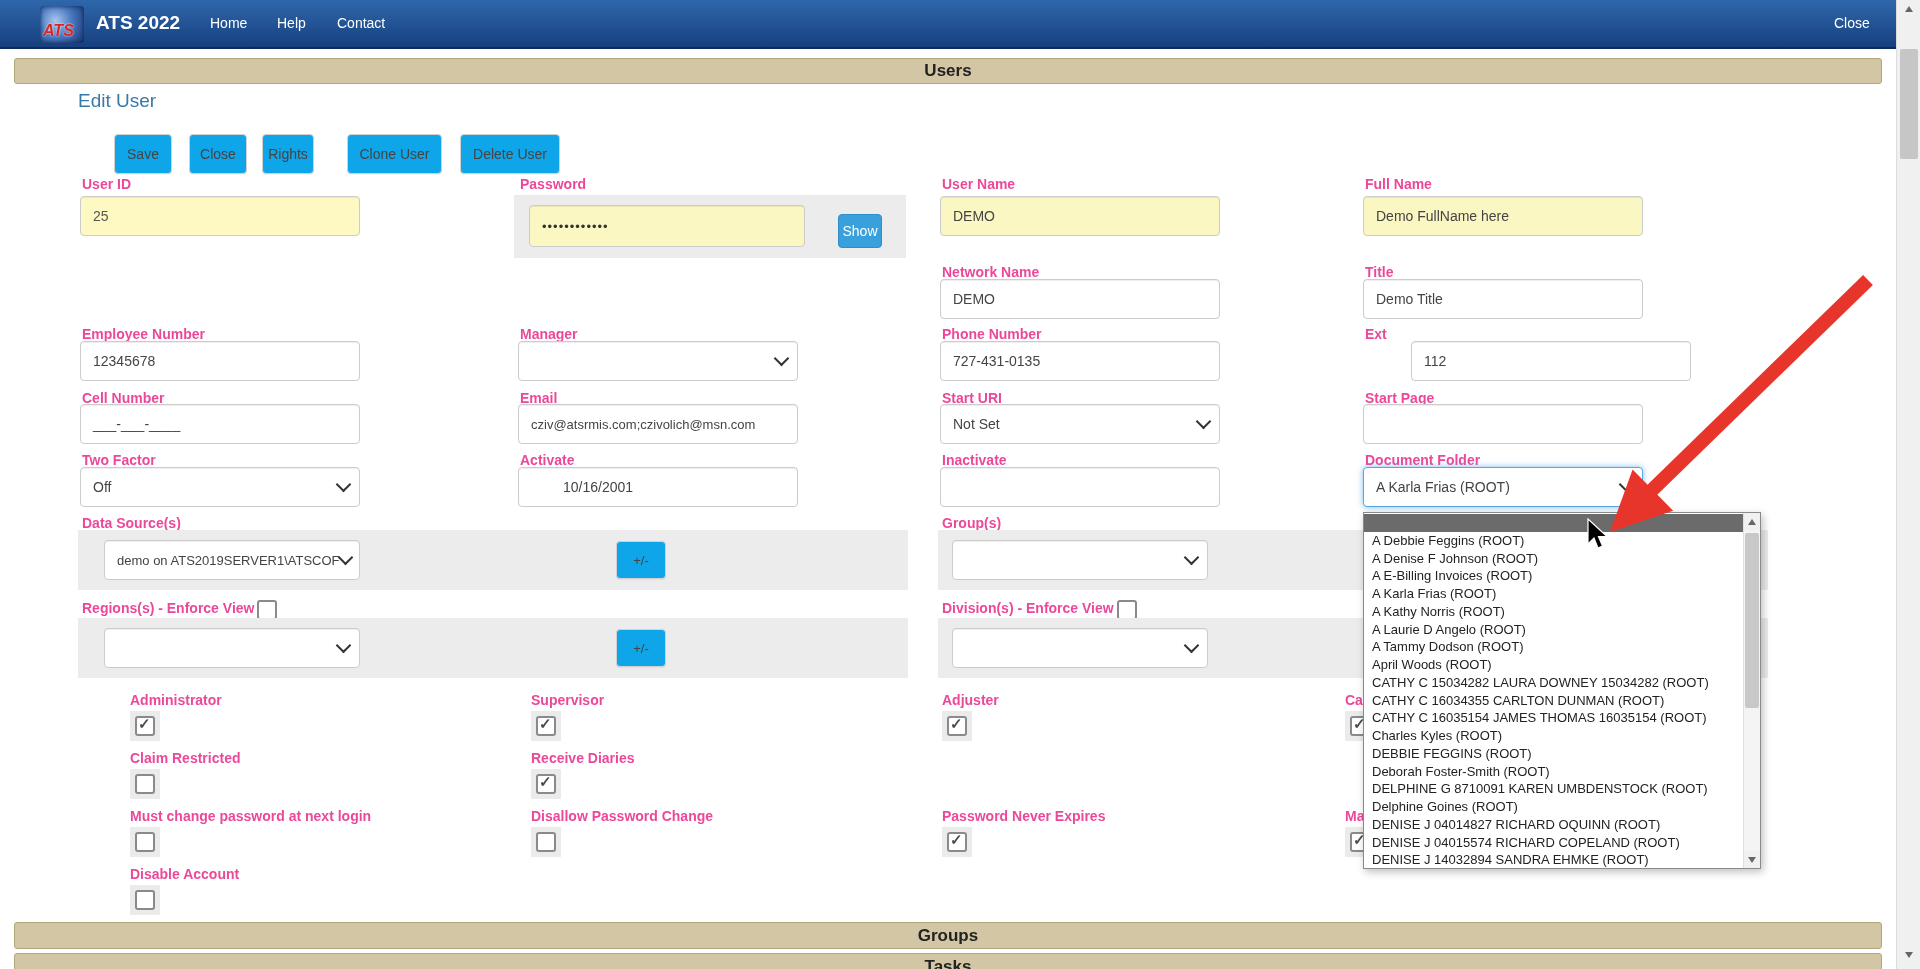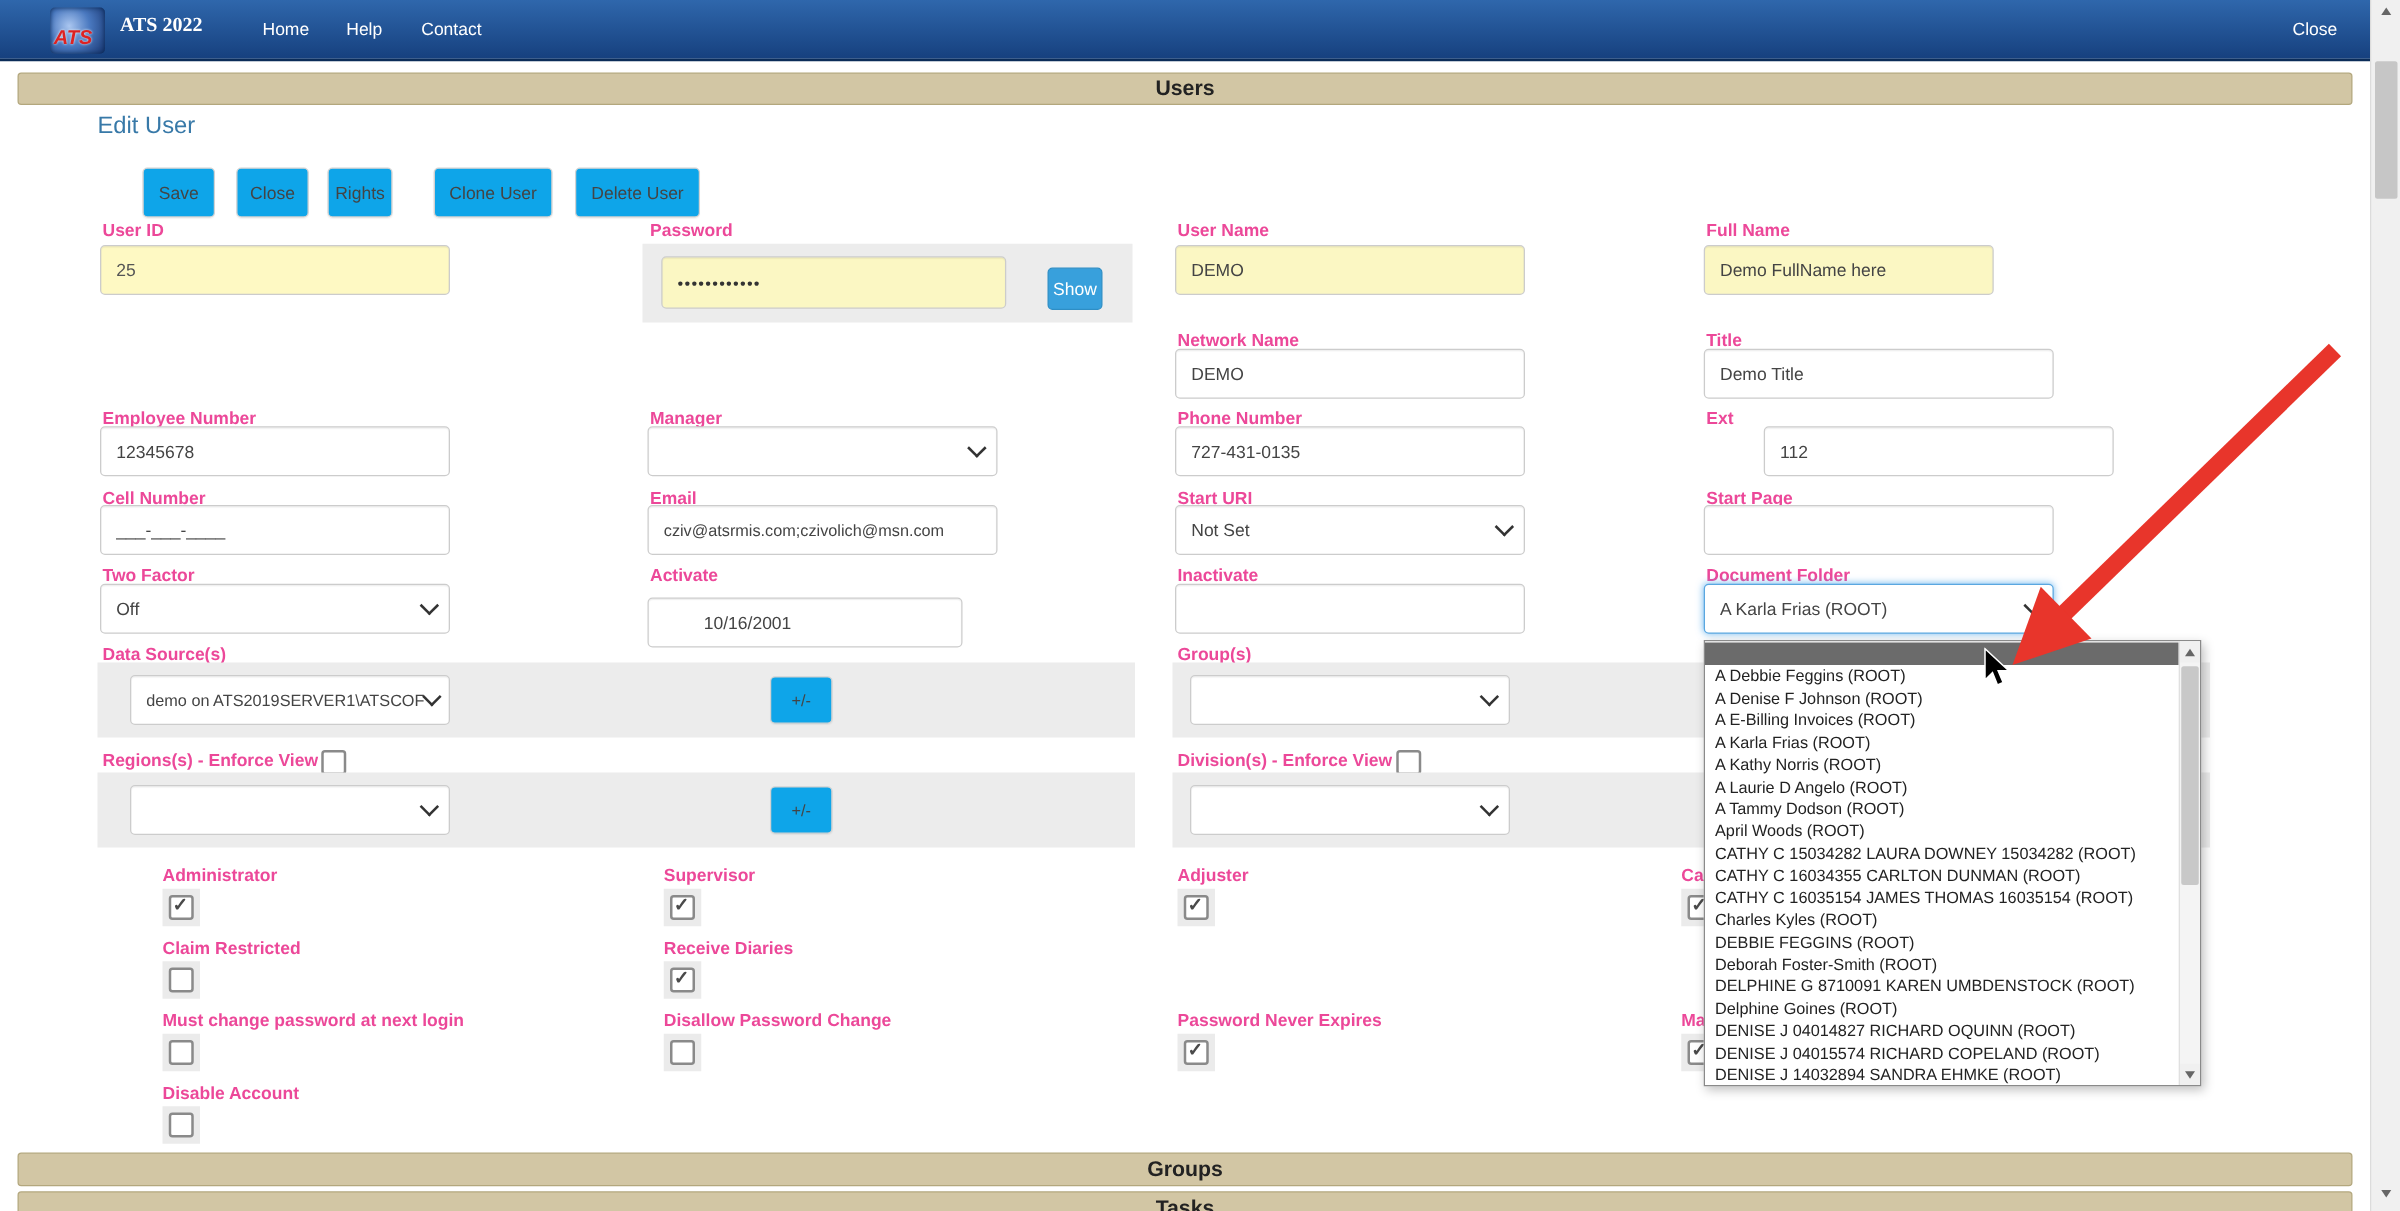--- a/index.html
+++ b/index.html
@@ -1,21 +1,21 @@
 <!DOCTYPE html>
 <html><head>
 <meta charset="utf-8">
 <style>
   html,body{margin:0;padding:0;background:#fff;}
   body{font-family:"Liberation Sans",sans-serif;}
   #screen{position:relative;width:1920px;height:969px;background:#fff;overflow:hidden;}
   .abs{position:absolute;box-sizing:border-box;}
   
   .navbar{left:0;top:0;width:1920px;height:49px;background:linear-gradient(#2f67ac,#16407e);border-bottom:2px solid #0b2c58;}
-  .brand{color:#fff;font-size:16px;font-weight:bold;font-family:Liberation Serif, serif;}
+  .brand{color:#fff;font-size:19px;font-weight:bold;}
   .navlink{color:#fff;font-size:14px;cursor:pointer;}
   .logo{width:44px;height:37px;border-radius:4px;background:radial-gradient(circle at 35% 40%,#aac6f0 0%,#4a79c0 45%,#16336e 100%);box-shadow:inset 0 0 4px #0a2a55;}
   .logo span{position:absolute;left:3px;bottom:3px;color:#d22;font-size:16px;font-weight:bold;font-style:italic;text-shadow:0 0 2px #fff;}
   
   .tanbar{background:#d2c6a4;border:1px solid #b3a77d;border-radius:3px;display:flex;align-items:center;justify-content:center;font-weight:bold;font-size:17px;color:#222;}
   
   .pagetitle{font-size:19px;color:#3879a8;}
   .flabel{font-size:14px;font-weight:bold;color:#ec4899;white-space:nowrap;}
   
   .btn{background:#0ea5e9;border:1px solid #d2d2d2;border-radius:4px;font-size:14px;color:#444;display:flex;align-items:center;justify-content:center;box-shadow:0 1px 1px rgba(0,0,0,.05);cursor:pointer;}
@@ -78,21 +78,21 @@
 
   <div class="abs flabel" style="left:520px;top:176px;">Password</div>
   <div class="abs panel" style="left:514px;top:195px;width:392px;height:63px;"></div>
   <div class="abs input yellow dots" style="left:529px;top:205px;width:276px;height:42px;">••••••••••••</div>
   <div class="abs btn-show" style="left:838px;top:214px;width:44px;height:34px;">Show</div>
 
   <div class="abs flabel" style="left:942px;top:176px;">User Name</div>
   <div class="abs input yellow" style="left:940px;top:196px;width:280px;">DEMO</div>
 
   <div class="abs flabel" style="left:1365px;top:176px;">Full Name</div>
-  <div class="abs input yellow" style="left:1363px;top:196px;width:232px;">Demo FullName here</div>
+  <div class="abs input yellow" style="left:1363px;top:196px;width:280px;">Demo FullName here</div>
 
   <div class="abs flabel" style="left:942px;top:264px;">Network Name</div>
   <div class="abs input" style="left:940px;top:279px;width:280px;">DEMO</div>
 
   <div class="abs flabel" style="left:1365px;top:264px;">Title</div>
   <div class="abs input" style="left:1363px;top:279px;width:280px;">Demo Title</div>
 
   <div class="abs flabel" style="left:82px;top:326px;">Employee Number</div>
   <div class="abs input" style="left:80px;top:341px;width:280px;">12345678</div>
 
@@ -123,21 +123,21 @@
   <div class="abs flabel" style="left:1365px;top:390px;">Start Page</div>
   <div class="abs input" style="left:1363px;top:404px;width:280px;"></div>
 
   <div class="abs flabel" style="left:82px;top:452px;">Two Factor</div>
   <div class="abs input select" style="left:80px;top:467px;width:280px;">
       <span>Off</span>
       <span class="chev"></span>
     </div>
 
   <div class="abs flabel" style="left:520px;top:452px;">Activate</div>
-  <div class="abs input" style="left:518px;top:478px;width:252px;padding-left:44px;">10/16/2001</div>
+  <div class="abs input" style="left:518px;top:467px;width:280px;padding-left:44px;">10/16/2001</div>
 
   <div class="abs flabel" style="left:942px;top:452px;">Inactivate</div>
   <div class="abs input" style="left:940px;top:467px;width:280px;"></div>
 
   <div class="abs flabel" style="left:1365px;top:452px;">Document Folder</div>
   <div class="abs input select focused" style="left:1363px;top:467px;width:280px;">
       <span>A Karla Frias (ROOT)</span>
       <span class="chev"></span>
     </div>
 

